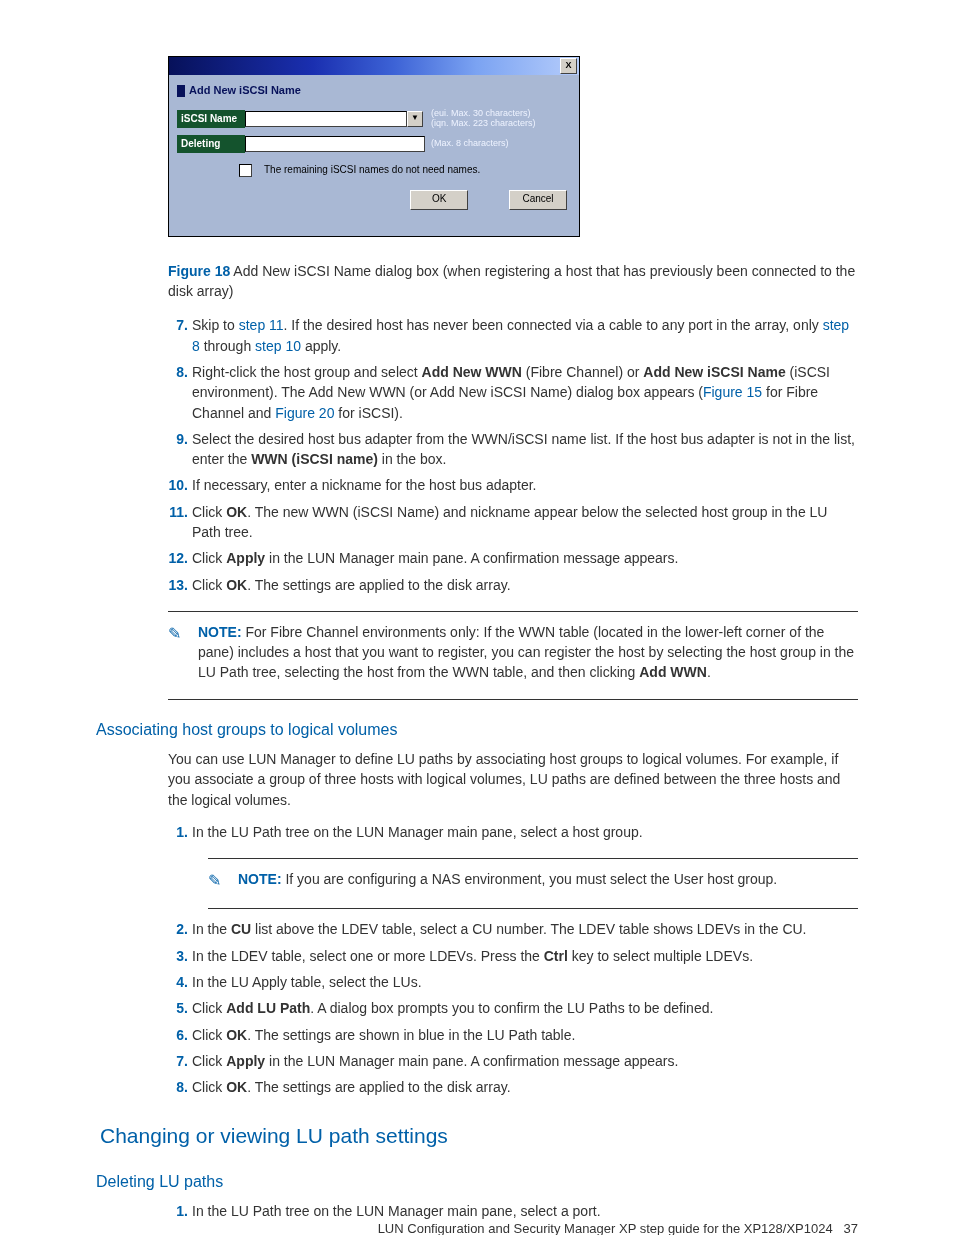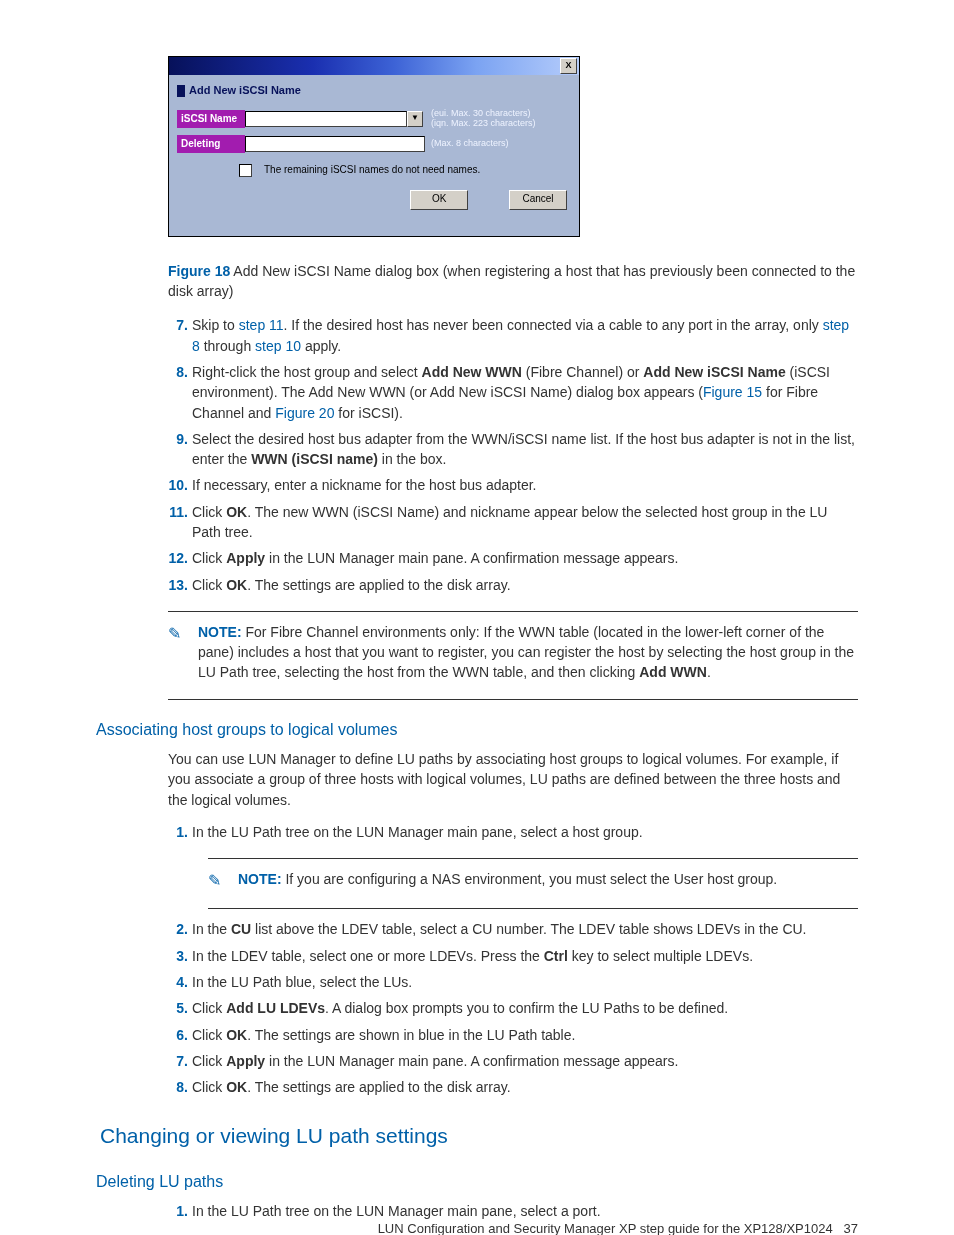--- a/index.html
+++ b/index.html
@@ -6,21 +6,21 @@
   .page{width:954px;min-height:1235px;margin:0 auto;padding:56px 96px 40px 96px;box-sizing:border-box;position:relative}
   
   .dialog{width:410px;margin:0 0 6px 72px;background:#a9b8d4;border:1px solid #000;font-family:"MS Sans Serif",Tahoma,Arial;font-size:10px;color:#fff}
   .dlg-title{height:18px;background:linear-gradient(90deg,#07115a 0%,#1a2fb0 35%,#3d63d6 55%,#7ba3f2 75%,#b6cdfb 100%);position:relative}
   .close-btn{position:absolute;right:2px;top:1px;width:15px;height:14px;background:#d4d0c8;border:1px solid #fff;border-right-color:#404040;border-bottom-color:#404040;color:#000;font-size:9px;font-weight:700;text-align:center;line-height:12px}
   .dlg-body{padding:8px 8px 26px 8px}
   .dlg-hdr{display:flex;align-items:center;gap:4px;margin-bottom:10px}
   .sq{width:8px;height:12px;background:#07115a}
   .hdr-txt{color:#07115a;font-weight:700;font-size:11px}
   .row{display:flex;align-items:center;margin-bottom:6px}
-  .lbl{width:60px;background:#a21caf;color:#fff;font-weight:700;font-size:10px;padding:2px 4px}
+  .lbl{width:60px;background:#14532d;color:#fff;font-weight:700;font-size:10px;padding:2px 4px}
   .fld{flex:0 0 180px}
   .fld input{width:100%;height:16px;border:1px solid #404040;border-top-color:#000;border-left-color:#000;background:#fff;box-sizing:border-box;font-size:10px}
   .combo{display:flex}
   .combo input{width:162px}
   .dd{width:16px;height:16px;background:#d4d0c8;border:1px solid #fff;border-right-color:#404040;border-bottom-color:#404040;box-sizing:border-box;color:#000;font-size:8px;text-align:center;line-height:12px}
   .hint{color:#eef3ff;font-size:9px;padding-left:6px;line-height:1.1}
   .chk-row{margin:10px 0 12px 62px;display:flex;align-items:center;gap:12px;color:#000;font-size:10px}
   .chk{width:11px;height:11px;border:1px solid #404040;border-top-color:#000;border-left-color:#000;background:#fff}
   .btns{text-align:right;padding-right:4px}
   .btn{display:inline-block;min-width:56px;height:18px;background:#d4d0c8;border:1px solid #fff;border-right-color:#404040;border-bottom-color:#404040;color:#000;font-size:10px;text-align:center;line-height:16px;margin-left:38px}
@@ -147,25 +147,25 @@
       <li>
         <div class="num">2.</div>
         <div class="txt"><span>In the </span><b>CU</b><span> list above the LDEV table, select a CU number. The LDEV table shows LDEVs in the CU.</span></div>
       </li>
       <li>
         <div class="num">3.</div>
         <div class="txt"><span>In the LDEV table, select one or more LDEVs. Press the </span><b>Ctrl</b><span> key to select multiple LDEVs.</span></div>
       </li>
       <li>
         <div class="num">4.</div>
-        <div class="txt"><span>In the LU Path blue, select the LUs.</span></div>
+        <div class="txt"><span>In the LU Apply table, select the LUs.</span></div>
       </li>
       <li>
         <div class="num">5.</div>
-        <div class="txt"><span>Click </span><b>Add LU LDEVs</b><span>. A dialog box prompts you to confirm the LU Paths to be defined.</span></div>
+        <div class="txt"><span>Click </span><b>Add LU Path</b><span>. A dialog box prompts you to confirm the LU Paths to be defined.</span></div>
       </li>
       <li>
         <div class="num">6.</div>
         <div class="txt"><span>Click </span><b>OK</b><span>. The settings are shown in blue in the LU Path table.</span></div>
       </li>
       <li>
         <div class="num">7.</div>
         <div class="txt"><span>Click </span><b>Apply</b><span> in the LUN Manager main pane. A confirmation message appears.</span></div>
       </li>
       <li>

